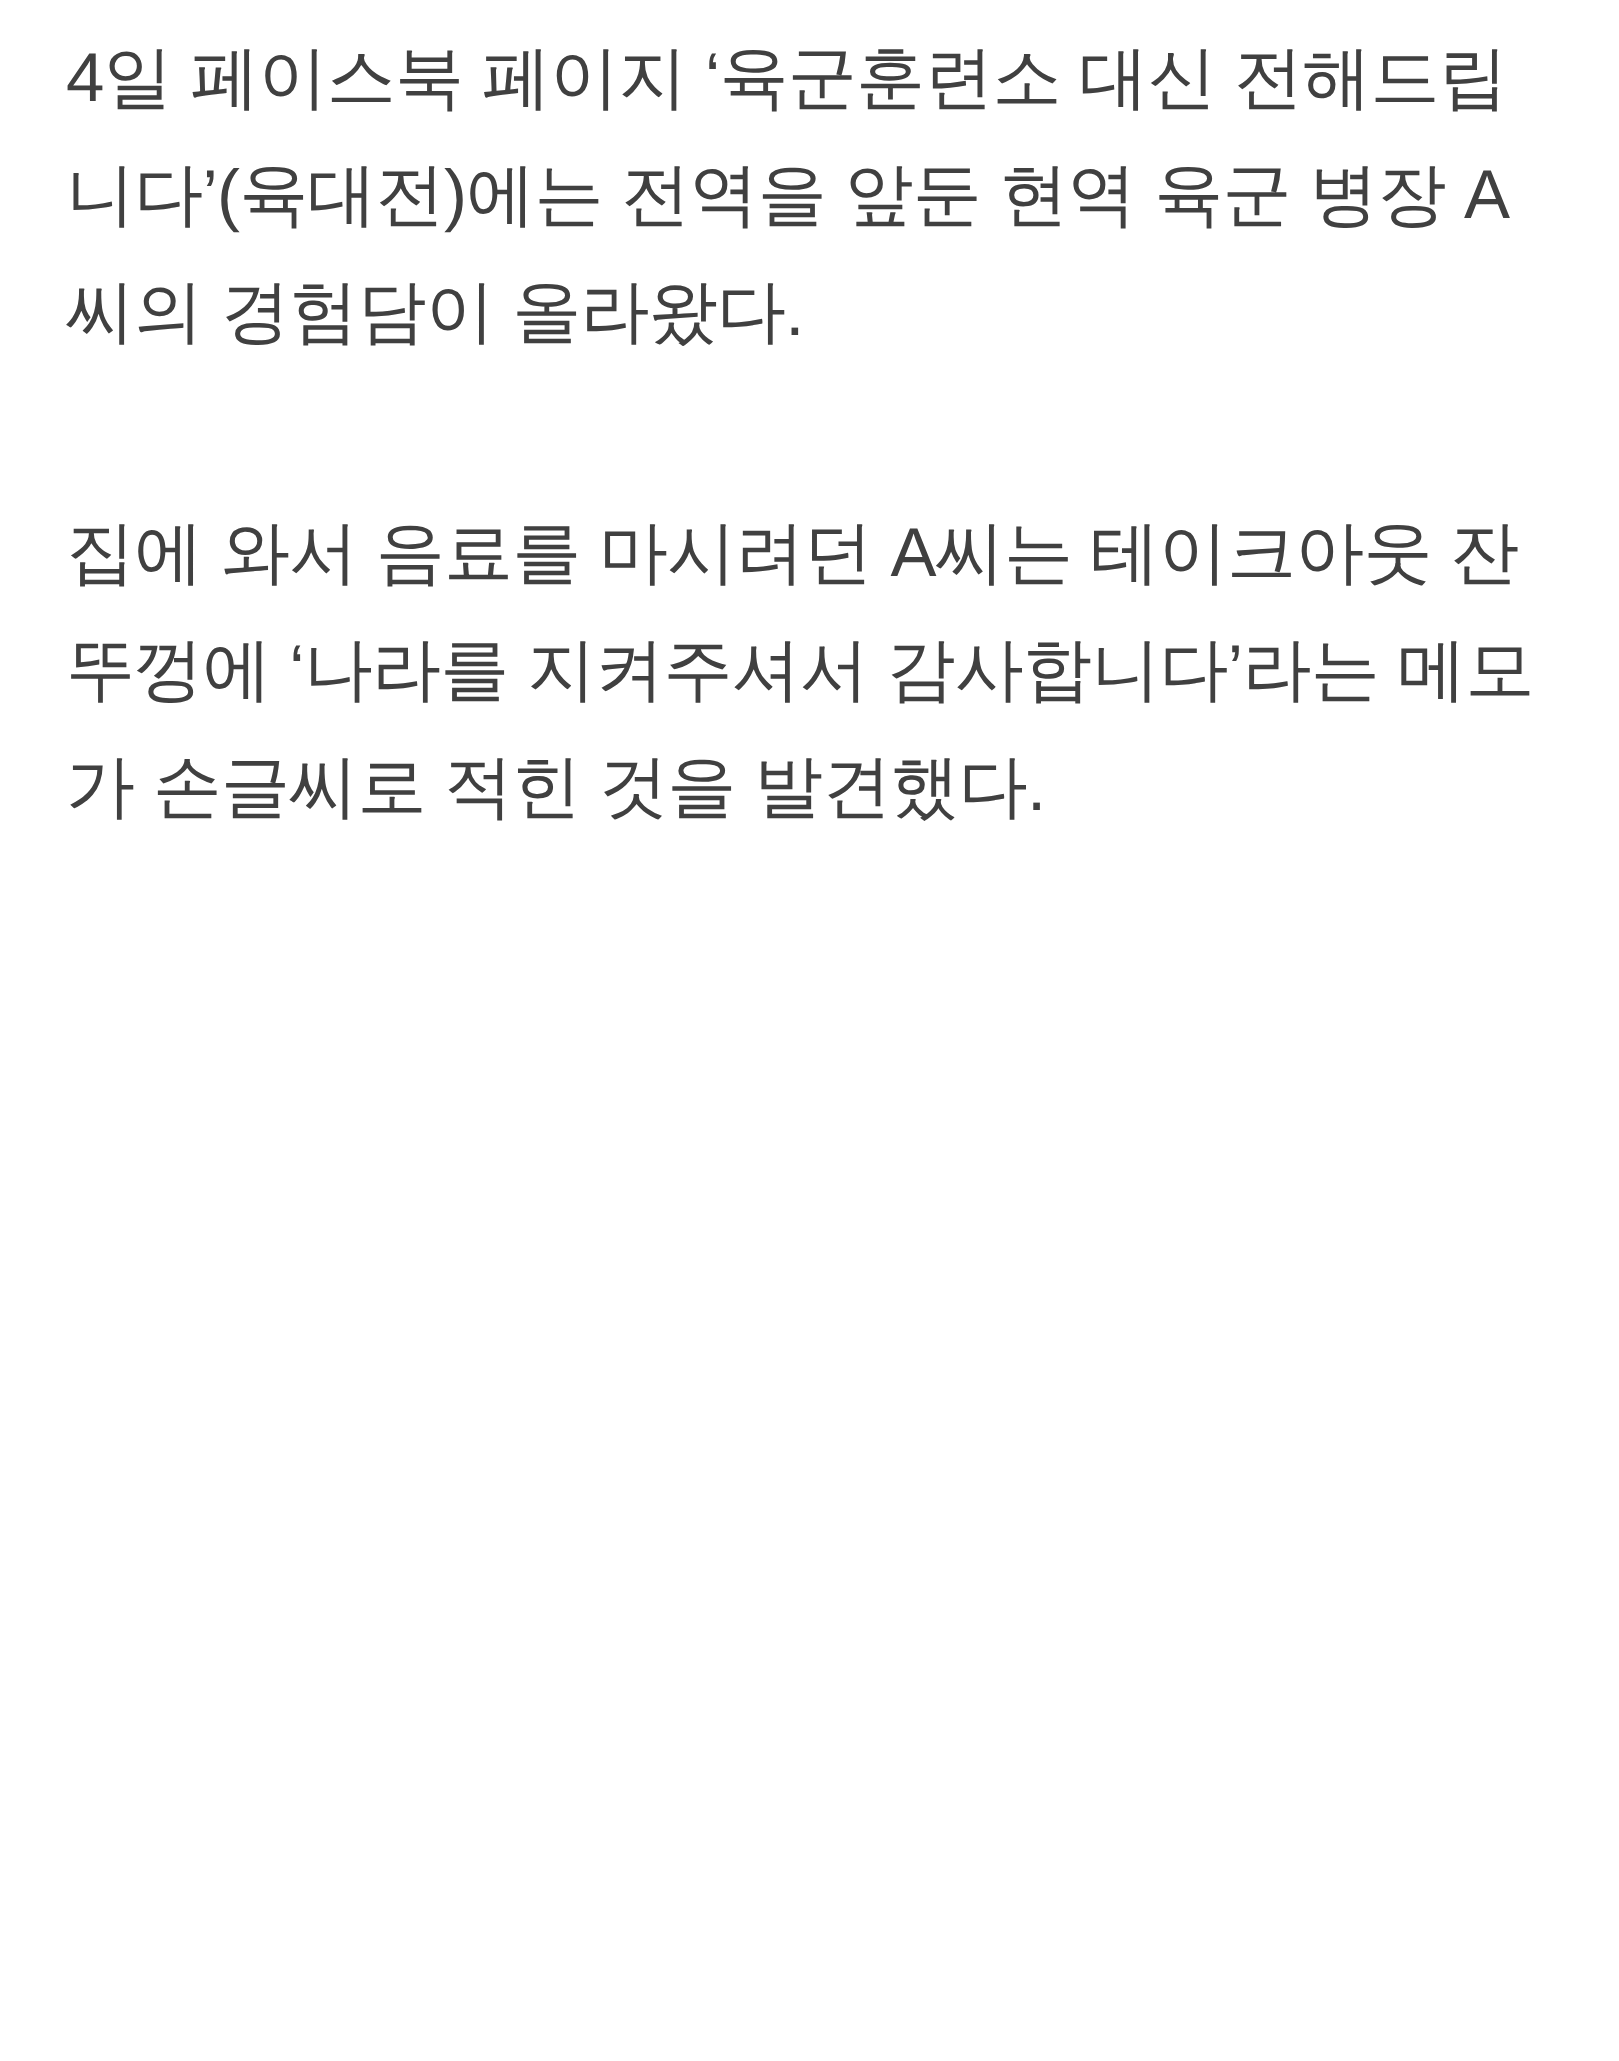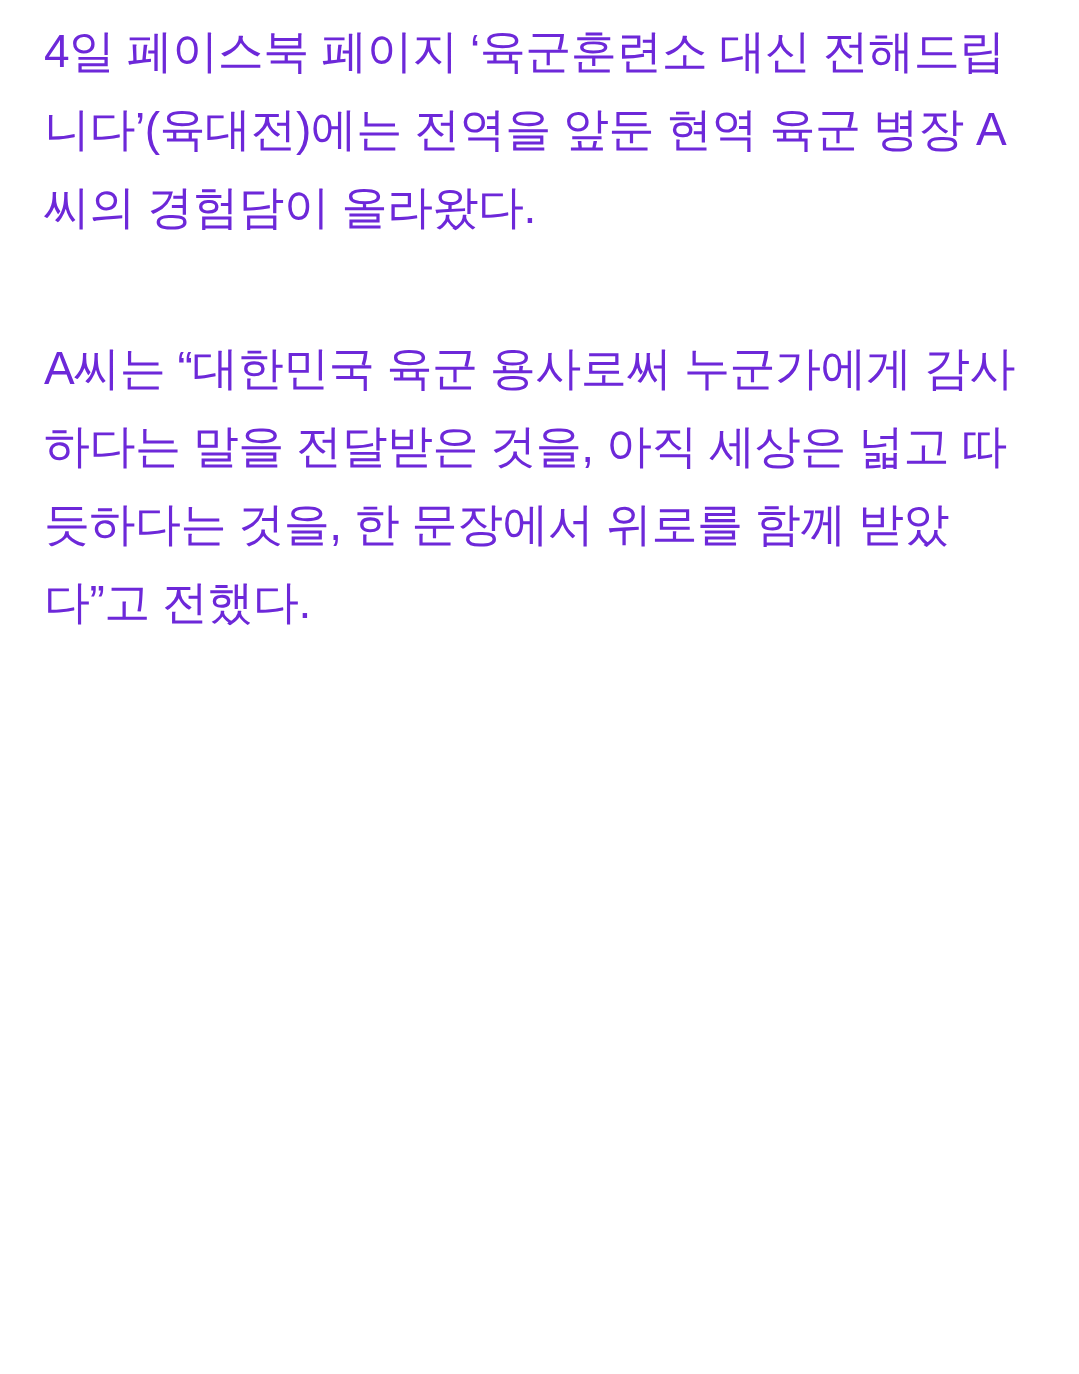--- a/index.html
+++ b/index.html
@@ -16,29 +16,29 @@
   .article-body {
     box-sizing: border-box;
     width: 1079px;
     padding: 12px 44px 0 44px;
   }
   .article-body p {
     margin: 0 0 83px 0;
     font-size: 46px;
     line-height: 78px;
     font-weight: 400;
-    color: #6d28d9;
+    color: #404040;
     letter-spacing: -0.5px;
     word-break: break-all;
     overflow-wrap: break-word;
     text-align: left;
   }
   .article-body p:last-child {
     margin-bottom: 0;
   }
 </style>
 </head>
 <body>
 
 <div class="article-body">
   <p>4일 페이스북 페이지 ‘육군훈련소 대신 전해드립니다’(육대전)에는 전역을 앞둔 현역 육군 병장 A씨의 경험담이 올라왔다.</p>
-  <p>A씨는 “대한민국 육군 용사로써 누군가에게 감사하다는 말을 전달받은 것을, 아직 세상은 넓고 따듯하다는 것을, 한 문장에서 위로를 함께 받았다”고 전했다.</p>
+  <p>집에 와서 음료를 마시려던 A씨는 테이크아웃 잔 뚜껑에 ‘나라를 지켜주셔서 감사합니다’라는 메모가 손글씨로 적힌 것을 발견했다.</p>
 </div>
 
 </body></html>

